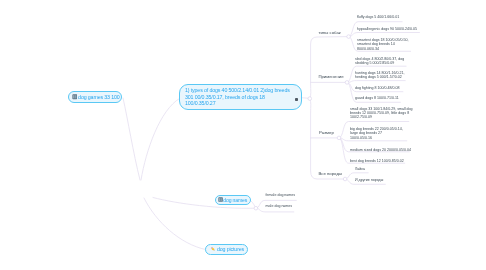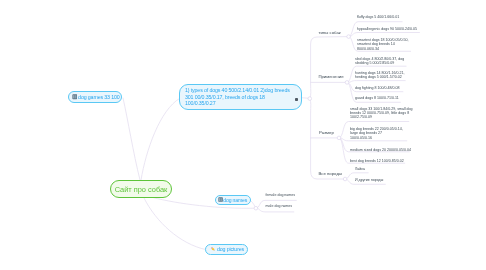--- a/index.html
+++ b/index.html
@@ -69,23 +69,20 @@
     <g fill="#ffffff" stroke="#ddd5ec" stroke-width="0.7">
       <circle cx="348.6" cy="36.6" r="1.8"></circle>
       <circle cx="347" cy="82.4" r="1.8"></circle>
       <circle cx="339" cy="137.9" r="1.8"></circle>
       <circle cx="345.1" cy="179" r="1.8"></circle>
       <circle cx="255.9" cy="208.2" r="1.8"></circle>
       <circle cx="309.8" cy="98.6" r="1.8"></circle>
     </g>
   </svg>
 
-  <div class="node root">
-    <span>Сайт про собак</span>
-  </div>
 
   <div class="node pill" id="n-dog-games" style="left:68px;top:91px;width:54px;height:11.5px;padding:0 2.5px;overflow:hidden;">
     <svg class="ficon" viewBox="0 0 12 12" style="width:5.6px;height:5.6px;margin-right:1px;">
          <rect x="0.8" y="0.8" width="10.4" height="10.4" rx="1.6" fill="#5e7484"></rect>
          <rect x="2.5" y="2.5" width="2.5" height="7" fill="#9cb0bd"></rect>
          <rect x="5.6" y="2.5" width="3.9" height="7" fill="#84a0b0"></rect>
       </svg>
     <span>dog games 33 100</span>
   </div>
 

